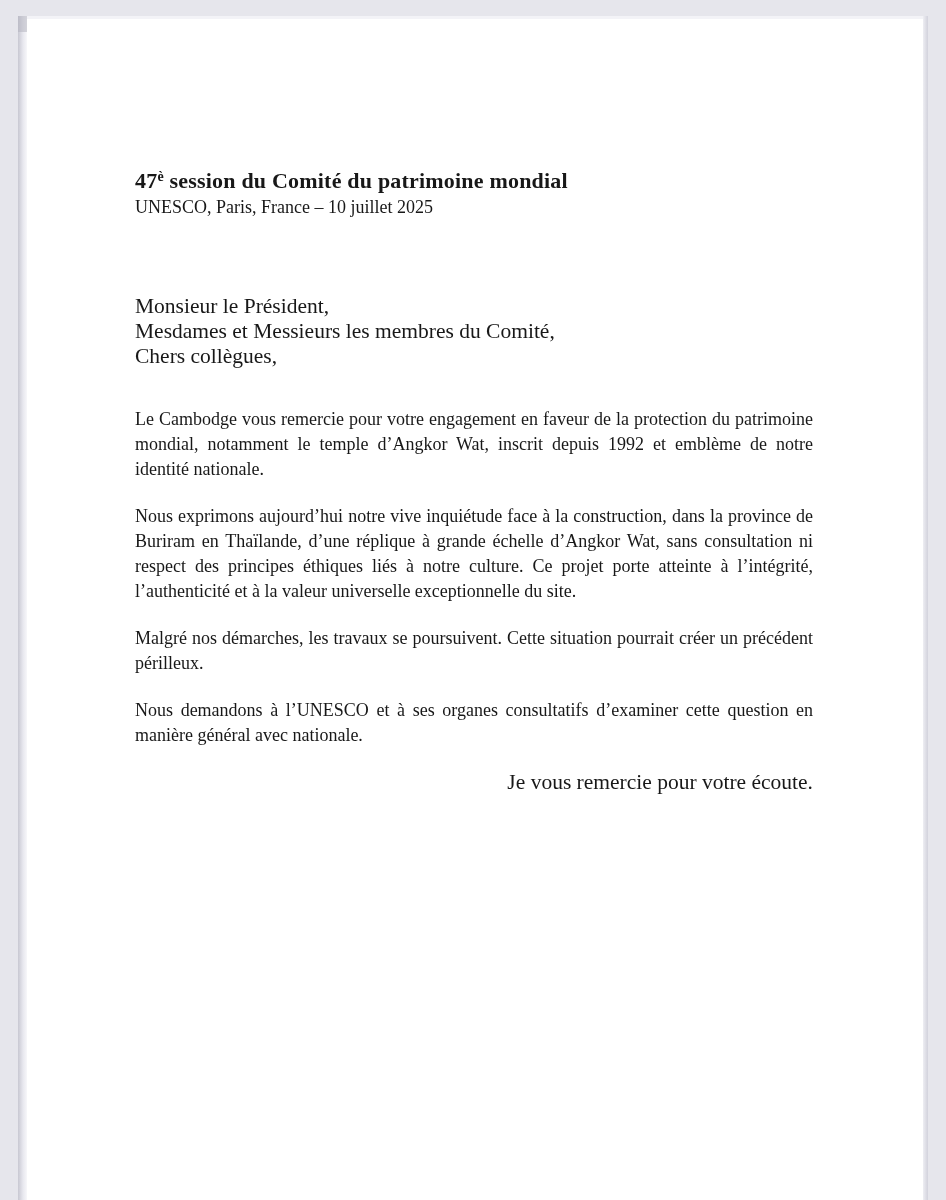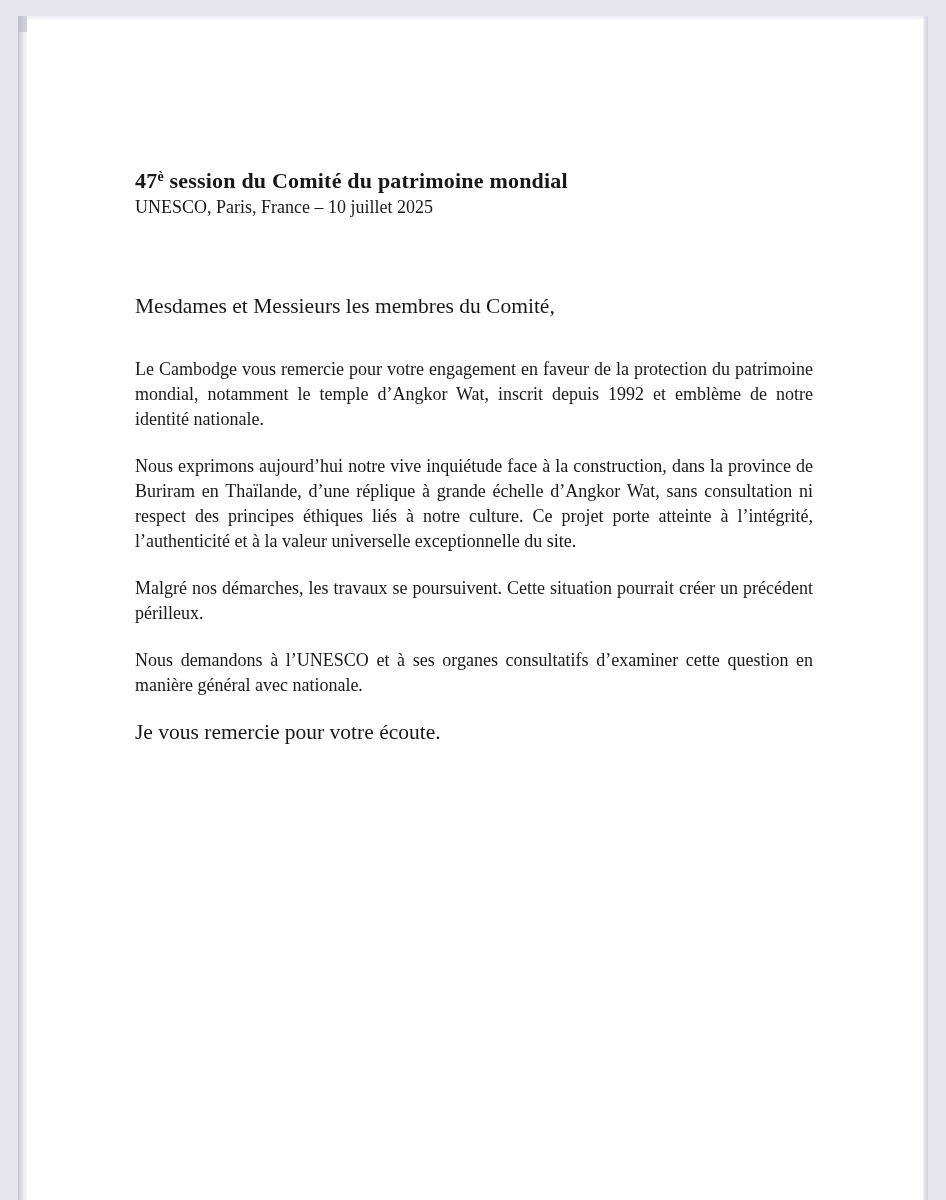--- a/index.html
+++ b/index.html
@@ -76,40 +76,42 @@
     line-height: 25px;
     text-align: justify;
   }
   .body-copy p.first {
     margin-top: 38px;
   }
   .closing {
     margin: 0;
     font-size: 21.5px;
     line-height: 25px;
-    text-align: left;
+    text-align: right;
   }
 </style>
 </head>
 <body>
 
 <div class="frame">
   <div class="edge-left"></div>
   <div class="edge-right"></div>
   <div class="edge-top"></div>
   <div class="edge-bottom"></div>
 
   <div class="page">
 
     <h1 class="title"><span>47</span><sup>è</sup><span> session du Comité du patrimoine mondial</span></h1>
 
     <div class="subtitle">UNESCO, Paris, France – 10 juillet 2025</div>
 
     <div class="salutation">
+      <div>Monsieur le Président,</div>
       <div>Mesdames et Messieurs les membres du Comité,</div>
+      <div>Chers collègues,</div>
     </div>
 
     <div class="body-copy">
       <p class="first">Le Cambodge vous remercie pour votre engagement en faveur de la protection du patrimoine mondial, notamment le temple d’Angkor Wat, inscrit depuis 1992 et emblème de notre identité nationale.</p>
       <p>Nous exprimons aujourd’hui notre vive inquiétude face à la construction, dans la province de Buriram en Thaïlande, d’une réplique à grande échelle d’Angkor Wat, sans consultation ni respect des principes éthiques liés à notre culture. Ce projet porte atteinte à l’intégrité, l’authenticité et à la valeur universelle exceptionnelle du site.</p>
       <p>Malgré nos démarches, les travaux se poursuivent. Cette situation pourrait créer un précédent périlleux.</p>
       <p>Nous demandons à l’UNESCO et à ses organes consultatifs d’examiner cette question en manière général avec nationale.</p>
     </div>
 
     <p class="closing">Je vous remercie pour votre écoute.</p>

